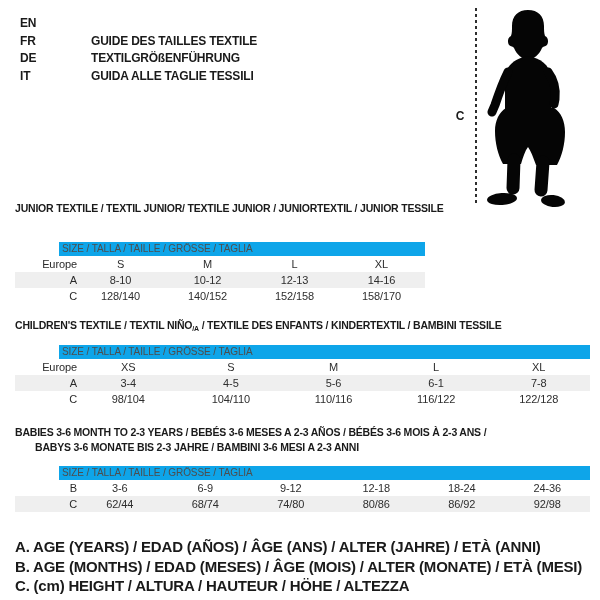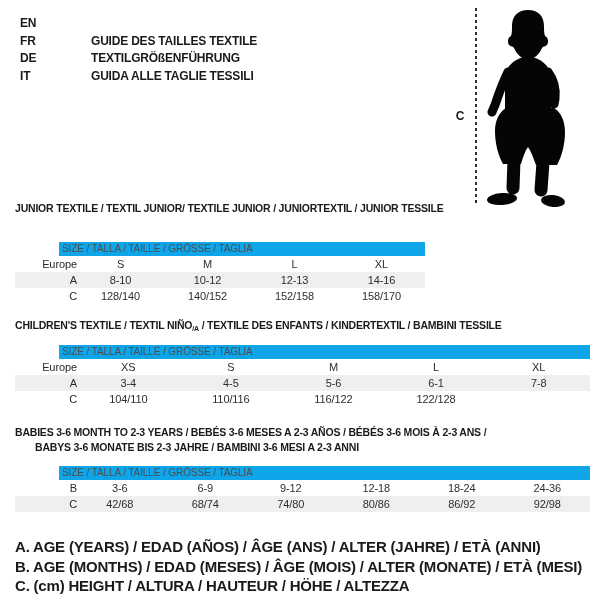--- a/index.html
+++ b/index.html
@@ -133,20 +133,21 @@
   <div class="trow alt">
     <div class="cell label">A</div>
     <div class="cell">3-4</div>
     <div class="cell">4-5</div>
     <div class="cell">5-6</div>
     <div class="cell">6-1</div>
     <div class="cell">7-8</div>
   </div>
   <div class="trow">
     <div class="cell label">C</div>
+    <div class="cell">98/104</div>
     <div class="cell">104/110</div>
     <div class="cell">110/116</div>
     <div class="cell">116/122</div>
     <div class="cell">122/128</div>
   </div>
 </div>
 
 <div class="tbl-title" style="top:426px;">BABIES 3-6 MONTH TO 2-3 YEARS / BEBÉS 3-6 MESES A 2-3 AÑOS / BÉBÉS 3-6 MOIS À 2-3 ANS /</div>
 <div class="tbl-title" style="top:441px;padding-left:20px;">BABYS 3-6 MONATE BIS 2-3 JAHRE / BAMBINI 3-6 MESI A 2-3 ANNI</div>
 <div class="tbl t3" style="top:466px;">
@@ -155,21 +156,21 @@
     <div class="cell label">B</div>
     <div class="cell">3-6</div>
     <div class="cell">6-9</div>
     <div class="cell">9-12</div>
     <div class="cell">12-18</div>
     <div class="cell">18-24</div>
     <div class="cell">24-36</div>
   </div>
   <div class="trow alt">
     <div class="cell label">C</div>
-    <div class="cell">42/68</div>
+    <div class="cell">62/44</div>
     <div class="cell">68/74</div>
     <div class="cell">74/80</div>
     <div class="cell">80/86</div>
     <div class="cell">86/92</div>
     <div class="cell">92/98</div>
   </div>
 </div>
 
 <div class="footnotes">
   <div class="footnote">A. AGE (YEARS) / EDAD (AÑOS) / ÂGE (ANS) / ALTER (JAHRE) / ETÀ (ANNI)</div>

